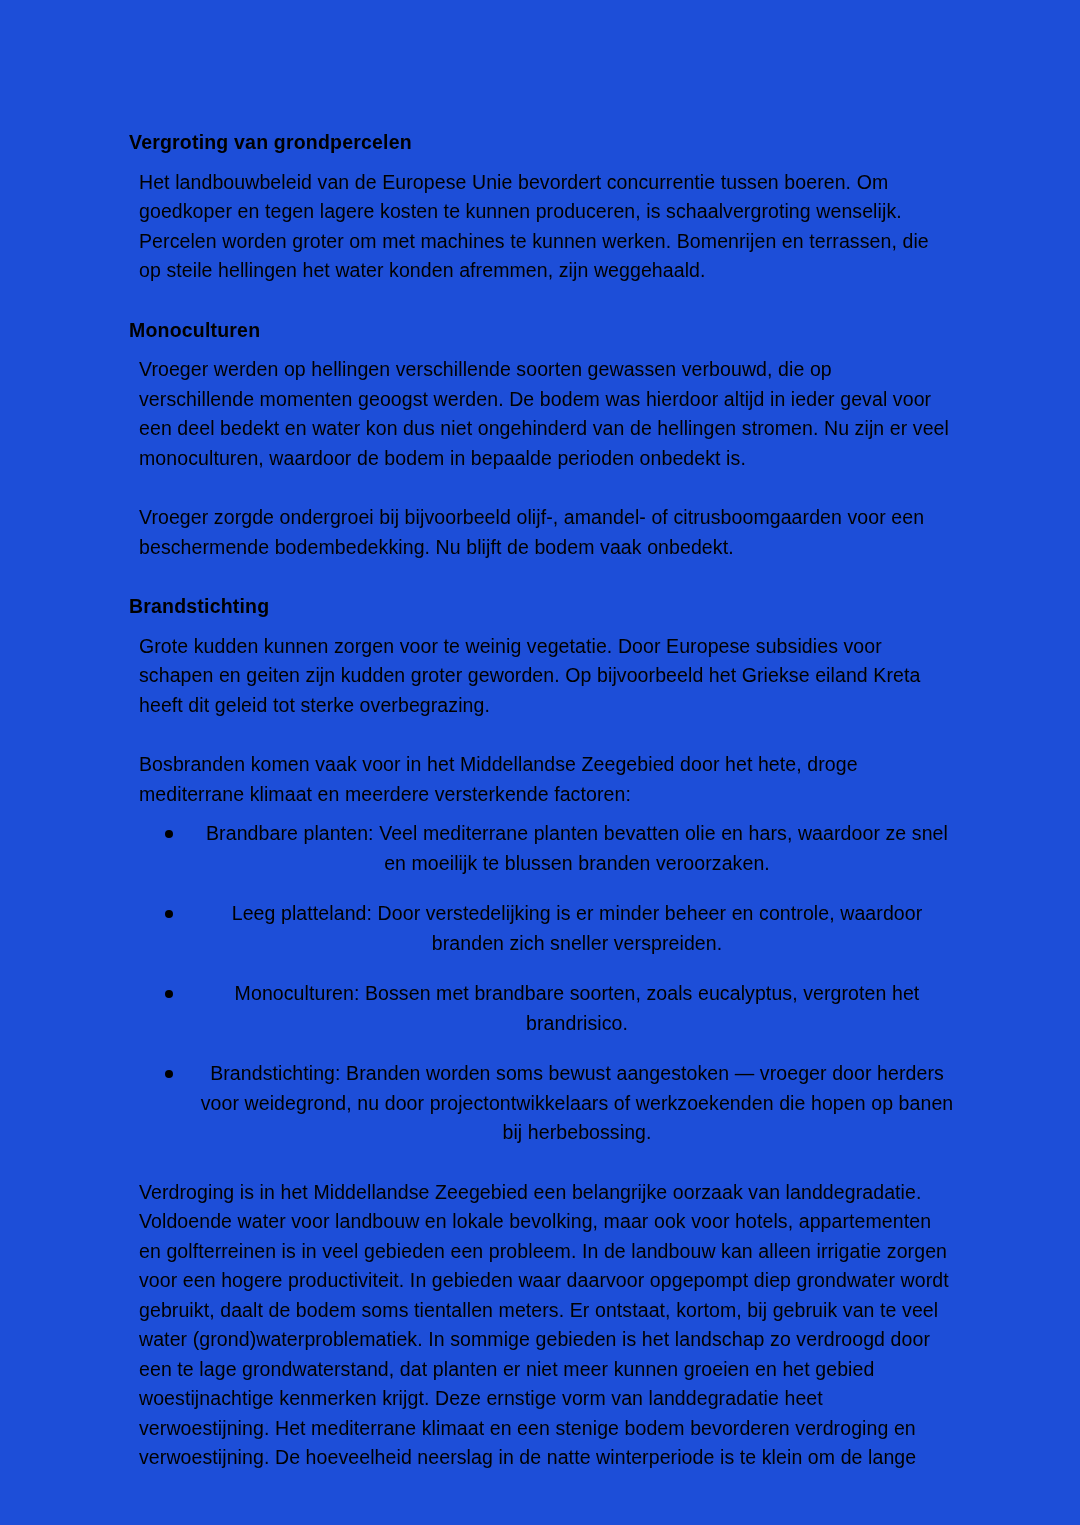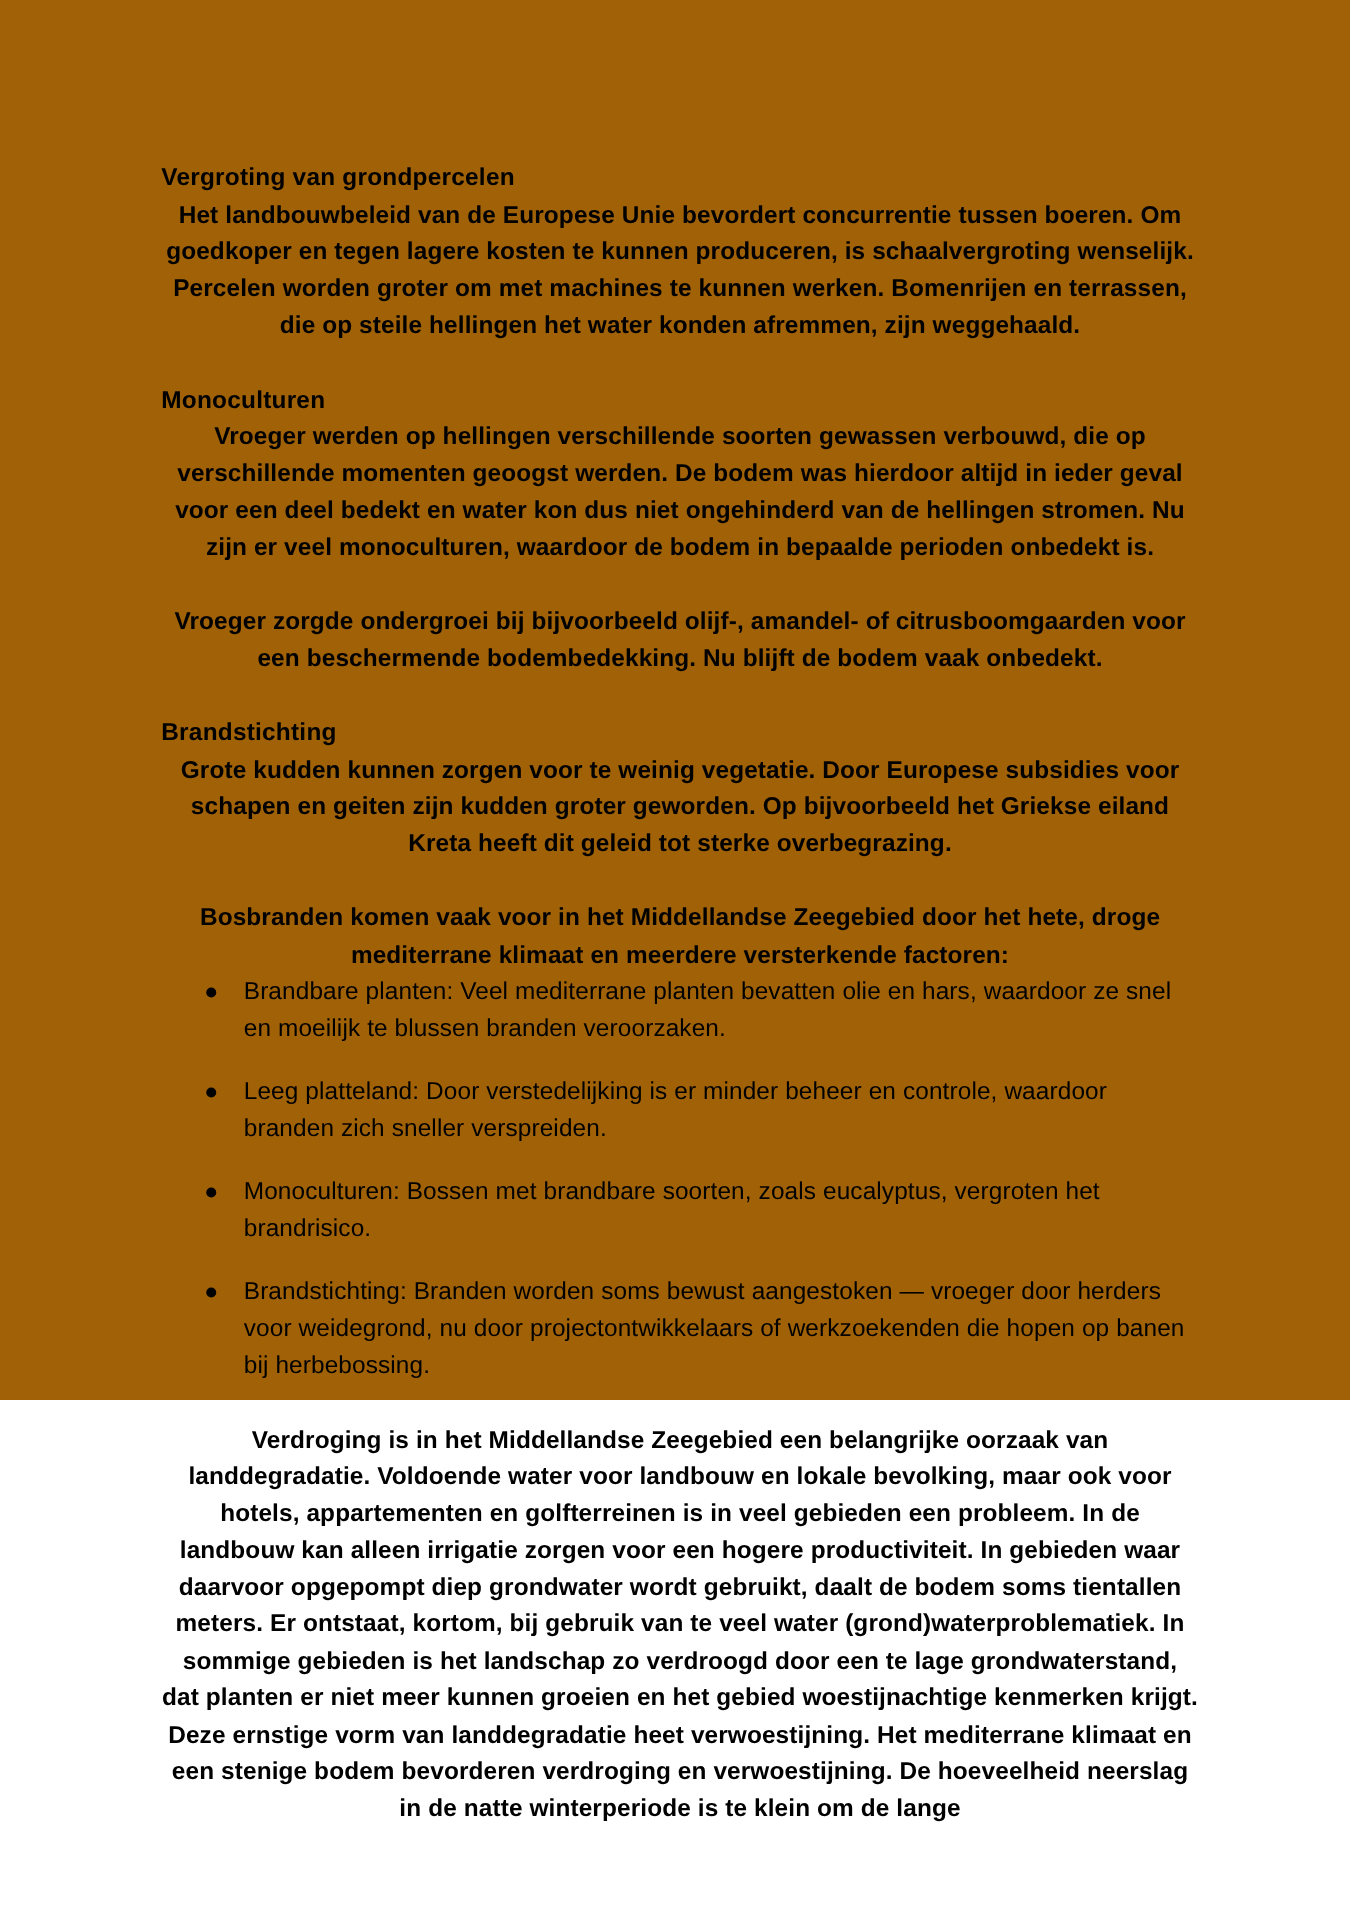--- a/index.html
+++ b/index.html
@@ -12,24 +12,24 @@
     width: 1080px;
     height: 1525px;
     overflow: hidden;
     font-family: "Liberation Sans", "DejaVu Sans", sans-serif;
     color: #000000;
     -webkit-font-smoothing: antialiased;
   }
   .page {
     position: relative;
     width: 1080px;
-    height: 1120px;
+    height: 1525px;
     box-sizing: border-box;
     padding: 128px 123px 0 129px;
-    background: #a16207;
+    background: #1d4ed8;
   }
   .doc-body {
     width: 830px;
   }
   .section {
     margin: 0 0 30px 0;
   }
   .section:last-child {
     margin-bottom: 0;
   }
@@ -37,39 +37,40 @@
     font-size: 19.5px;
     line-height: 29.5px;
     font-weight: bold;
     margin: 0;
     padding: 0;
     letter-spacing: 0.01em;
   }
   p.section-text {
     font-size: 19.5px;
     line-height: 29.5px;
-    font-weight: bold;
-    margin: 0;
+    font-weight: normal;
+    margin: 10px;
     padding: 0;
-    text-align: center;
+    text-align: left;
     letter-spacing: 0.005em;
   }
   ul.bullet-list {
     list-style: none;
     margin: 0;
     padding: 0;
   }
   ul.bullet-list > li {
     position: relative;
     padding-left: 66px;
     margin-top: 0;
     margin-bottom: 21px;
     font-size: 19.5px;
     line-height: 29.5px;
     letter-spacing: 0.005em;
+    text-align: center;
   }
   ul.bullet-list > li:last-child {
     margin-bottom: 0;
   }
   ul.bullet-list > li .bullet-marker {
     position: absolute;
     left: 36px;
     top: 11px;
     width: 8px;
     height: 8px;

